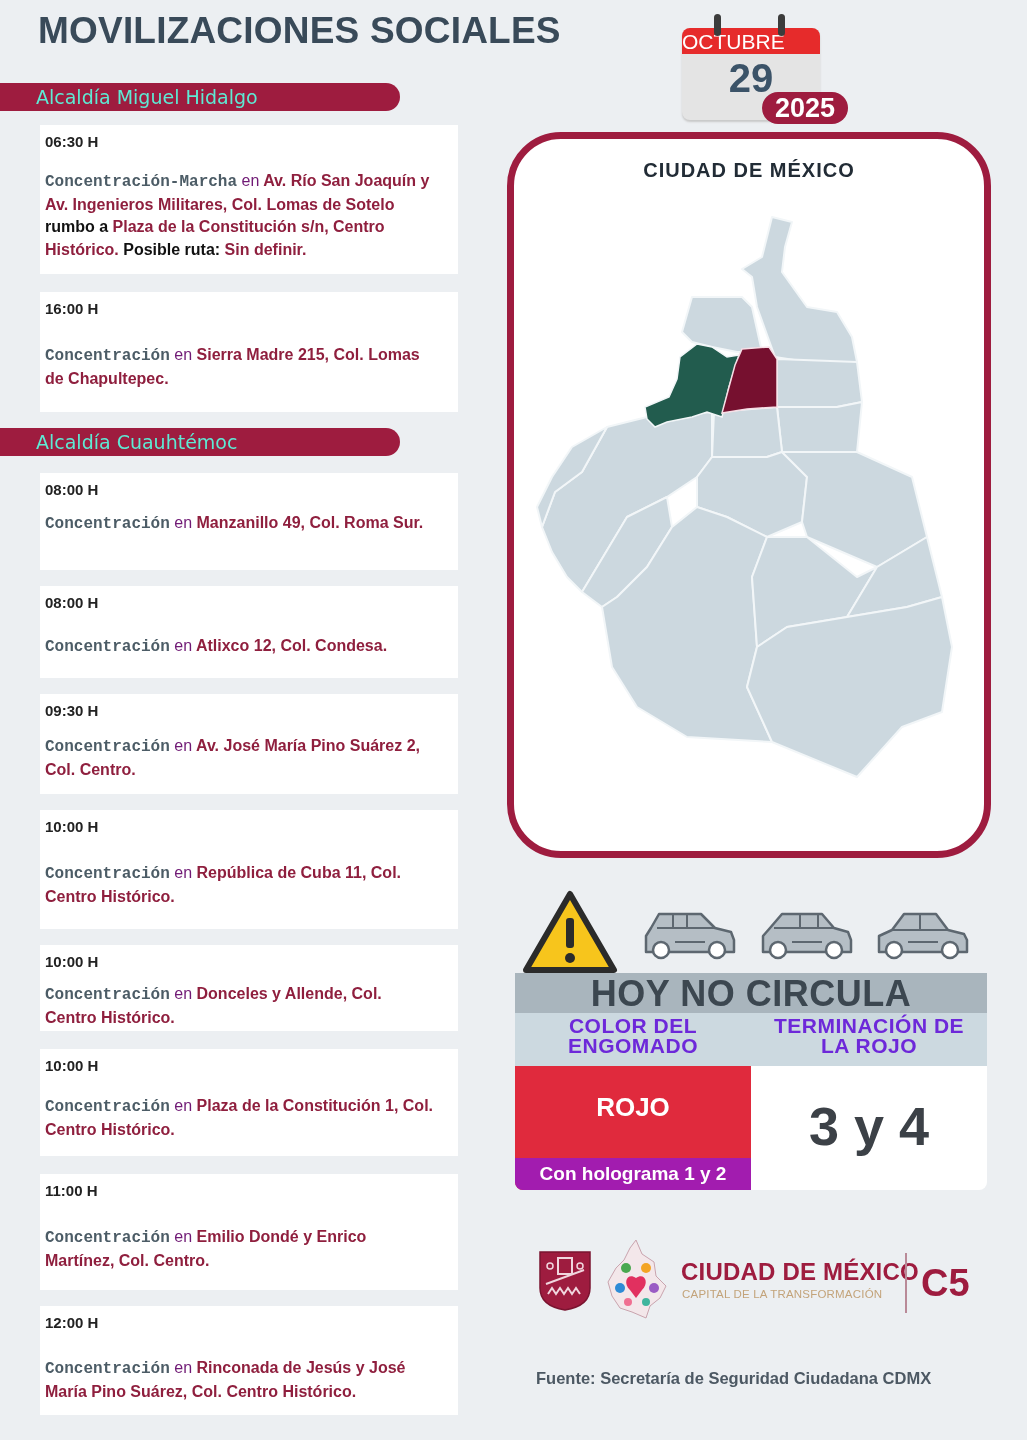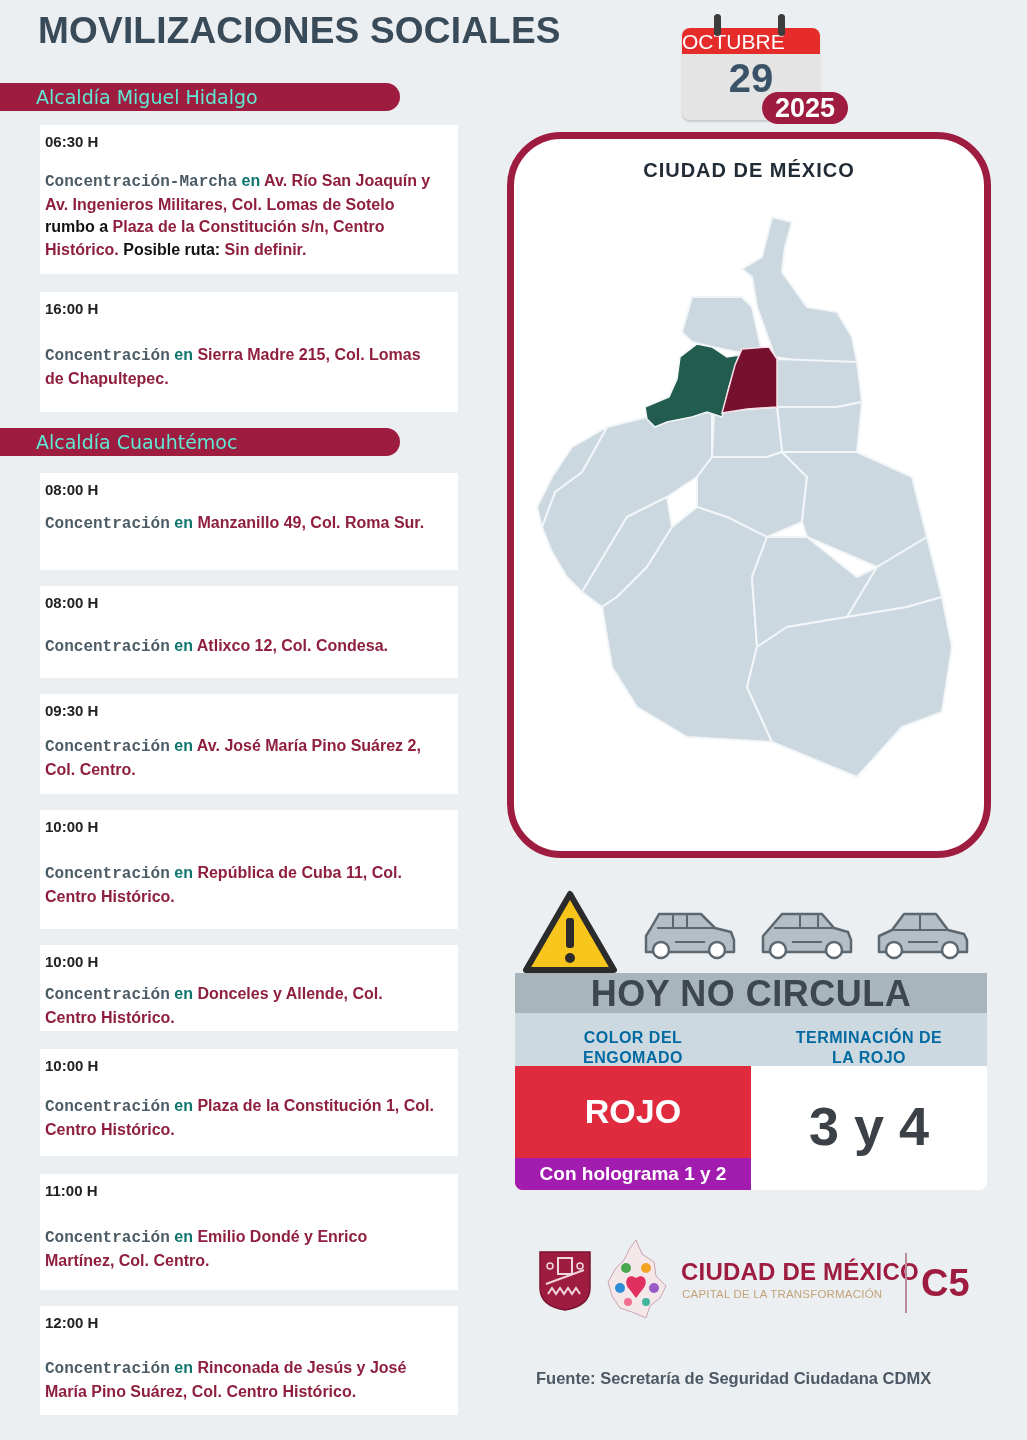--- a/index.html
+++ b/index.html
@@ -24,21 +24,21 @@
   }
   .event {
     position: absolute; left: 40px; width: 418px;
     background: #ffffff;
     padding: 8px 24px 0 5px;
     font-size: 16px;
   }
   .event .time { font-weight: bold; color: #222; font-size: 15px; }
   .event .desc { line-height: 22.5px; font-weight: bold; }
   .desc .type { color: #4c5c66; font-weight: bold; font-family: Liberation Mono, monospace; }
-  .desc .en { color: #0f766e; font-weight: bold; }
+  .desc .en { color: #701a75; font-weight: normal; }
   .desc .place { color: #8f1f3e; font-weight: bold; }
   .desc .plain { color: #111; font-weight: bold; }
 
   
   .cal { position: absolute; left: 680px; top: 14px; width: 170px; height: 110px; }
   .cal-body {
     position: absolute; left: 2px; top: 14px; width: 138px; height: 92px;
     background: #e4e4e4; border-radius: 8px; box-shadow: 0 2px 2px #c9c9c9;
   }
   .cal-head {
@@ -75,30 +75,30 @@
   .hnc-head {
     position: absolute; left: 515px; top: 973px; width: 472px; height: 40px;
     background: #a9b5bd; color: #3c4750; font-size: 36px; font-weight: bold;
     text-align: center; line-height: 42px; letter-spacing: 0.5px;
   }
   .hnc-sub {
     position: absolute; left: 515px; top: 1013px; width: 472px; height: 53px;
     background: #ccd9e0; display: flex;
   }
   .hnc-sub div {
-    flex: 1; text-align: center; font-size: 16px; font-weight: bold; color: #0369a1;
-    line-height: 20px; padding-top: 15px; letter-spacing: 0.5px;
+    flex: 1; text-align: center; font-size: 21px; font-weight: bold; color: #6d28d9;
+    line-height: 20px; padding-top: 3px; letter-spacing: 0.5px;
   }
   .hnc-red {
     position: absolute; left: 515px; top: 1066px; width: 236px; height: 124px;
     background: #e02a3d; border-radius: 0 0 0 8px; overflow: hidden;
   }
   .hnc-red .color-val {
     position: absolute; top: 26px; width: 100%; text-align: center;
-    color: #fff; font-size: 34px; font-weight: bold;
+    color: #fff; font-size: 26px; font-weight: bold;
   }
   .hnc-red .holo {
     position: absolute; bottom: 0; left: 0; width: 100%; height: 32px;
     background: #a21caf; color: #fff; font-size: 19px; font-weight: bold;
     text-align: center; line-height: 32px;
   }
   .hnc-plate {
     position: absolute; left: 751px; top: 1066px; width: 236px; height: 124px;
     background: #fff; border-radius: 0 0 8px 0;
     text-align: center; color: #3c4147; font-size: 54px; font-weight: bold; line-height: 120px;

